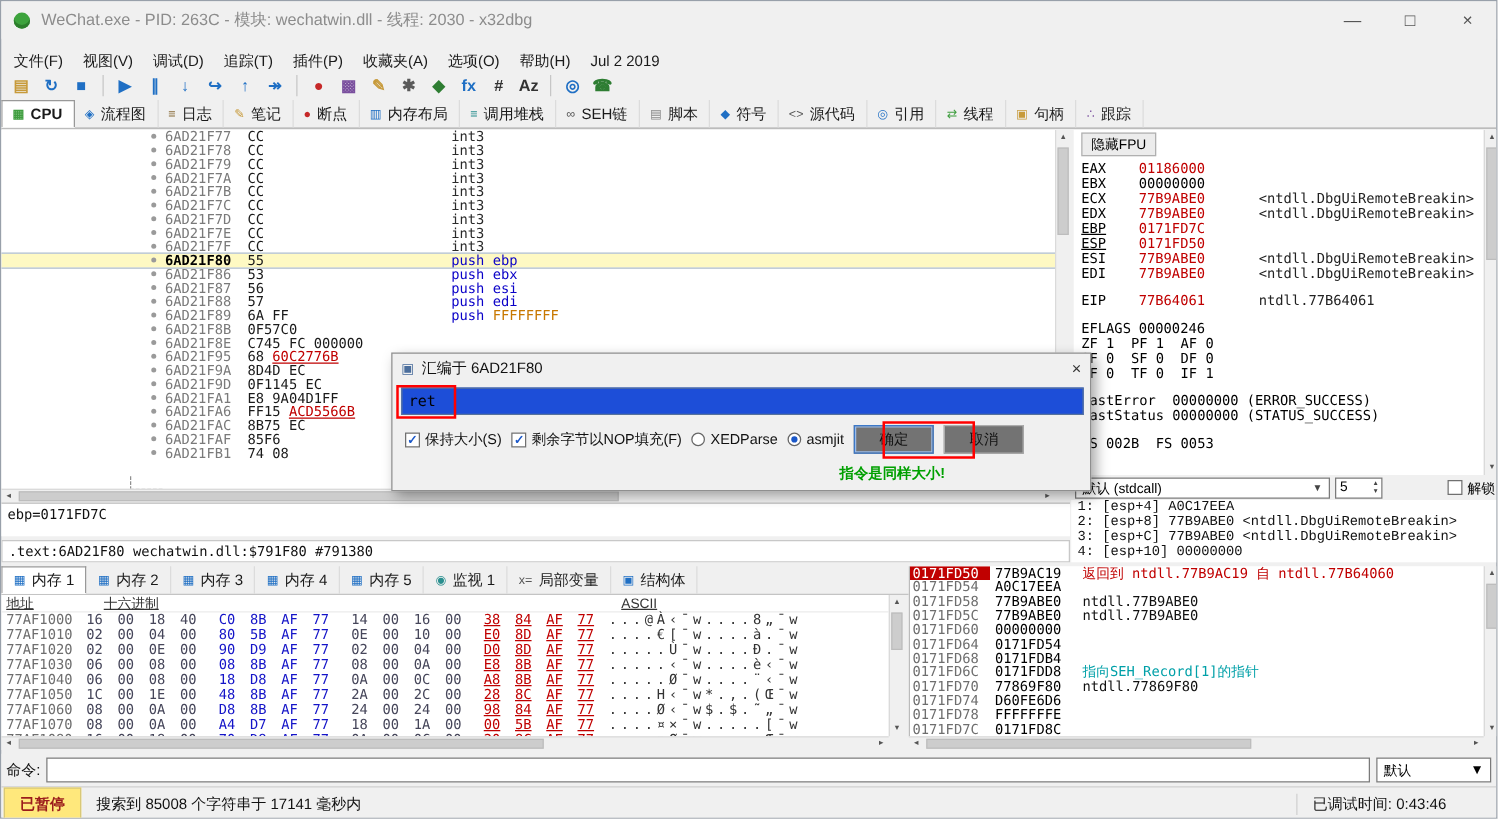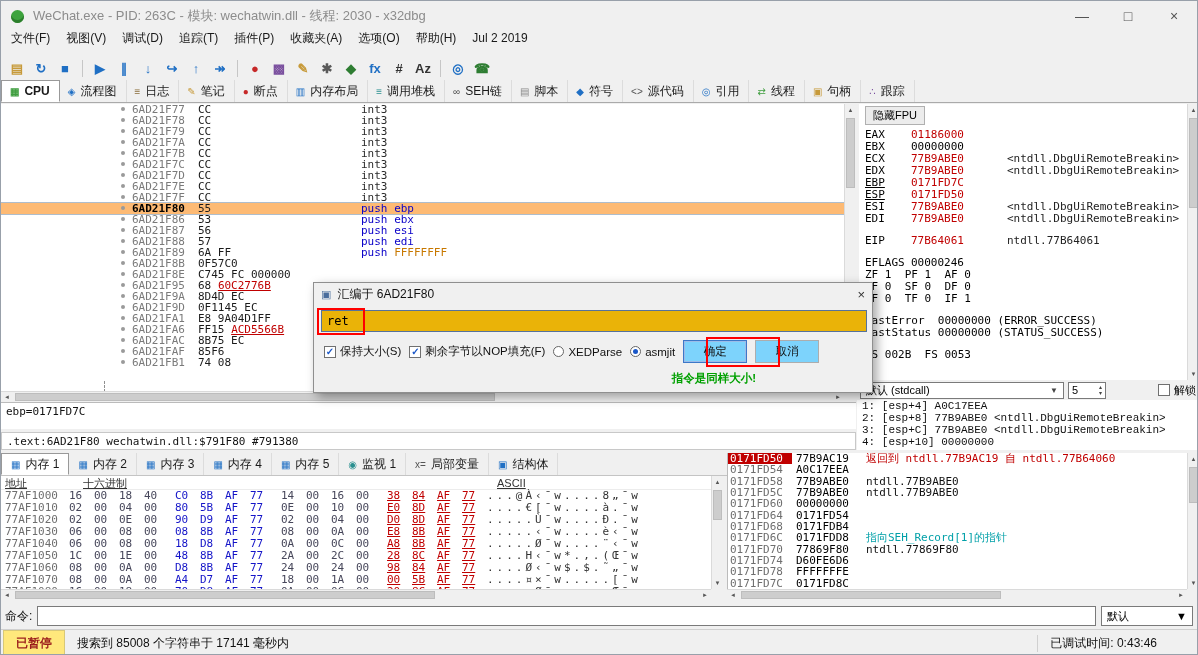--- a/index.html
+++ b/index.html
@@ -8,39 +8,39 @@
   .mono{font-family:"DejaVu Sans Mono",monospace;white-space:pre;}
 
   
   .titlebar{position:absolute;left:0;top:0;width:100%;height:30px;background:#f0f0f0;display:flex;align-items:center;padding-left:10px;}
   .app-icon{width:13px;height:13px;border-radius:50%;background:#3da33d;box-shadow:inset 0 -3px 0 #2c7e2c;}
   .title-text{color:#8c8c8c;font-size:13px;margin-left:9px;}
   .win-controls{position:absolute;right:0;top:0;height:30px;display:flex;}
   .win-btn{width:46px;height:30px;display:flex;align-items:center;justify-content:center;color:#555;font-size:14px;}
 
   
-  .menubar{position:absolute;left:0;top:25px;width:100%;height:24px;display:flex;align-items:center;font-size:12px;color:#1a1a1a;padding-left:2px;}
+  .menubar{position:absolute;left:0;top:36px;width:100%;height:24px;display:flex;align-items:center;font-size:12px;color:#1a1a1a;padding-left:2px;}
   .menu-item{padding:4px 8px;}
   .menu-date{margin-left:8px;color:#1a1a1a;}
 
   
   .toolbar{position:absolute;left:0;top:54px;width:100%;height:26px;display:flex;align-items:center;gap:2px;padding-left:5px;}
   .tool-icon{min-width:22px;height:20px;display:flex;align-items:center;justify-content:center;font-size:13px;font-weight:bold;}
   .tool-sep{width:1px;height:17px;background:#c6c6c6;margin:0 4px;}
 
   
   .tabbar{position:absolute;left:0;top:80px;width:100%;height:22px;display:flex;align-items:flex-end;font-size:12px;border-bottom:1px solid #aaa;}
   .tab{display:flex;align-items:center;gap:5px;padding:3px 9px 3px 8px;height:22px;border-right:1px solid #dcdcdc;color:#1a1a1a;}
   .tab.active{background:#fff;border:1px solid #999;border-bottom:1px solid #fff;font-weight:bold;}
   .tab-icon{font-size:10px;}
 
   
   .disasm{position:absolute;left:0;top:103px;width:843px;height:287px;background:#fff;overflow:hidden;}
   .drow{display:flex;height:11px;line-height:11px;font-size:11px;font-family:"DejaVu Sans Mono",monospace;white-space:pre;}
-  .drow.sel{background:#fdba74;outline:1px solid #aebdcc;}
+  .drow.sel{background:#fef9c3;outline:1px solid #aebdcc;}
   .dgut{width:131px;position:relative;flex:none;}
   .dot{position:absolute;right:7px;top:3px;width:4px;height:4px;border-radius:50%;background:#9a9a9a;}
   .daddr{width:66px;flex:none;color:#7a7a7a;}
   .drow.sel .daddr{color:#000;font-weight:bold;}
   .dbytes{width:163px;flex:none;}
   .dinstr{flex:1;}
   .seg-k{color:#1a1a1a;}.seg-lnk{color:#c00000;text-decoration:underline;}
   .seg-g{color:#2b2b2b;}.seg-b{color:#0a00c8;}.seg-gr{color:#2da12d;}.seg-num{color:#c87800;}
   .jumpline{position:absolute;left:103px;top:277px;width:26px;height:11px;border-left:1px dashed #909090;border-bottom:1px dashed #909090;}
 
@@ -123,26 +123,26 @@
   .statusbar{position:absolute;left:0;top:628px;width:100%;height:27px;background:#f0f0f0;border-top:1px solid #d0d0d0;display:flex;align-items:center;font-size:12px;}
   .paused{margin-left:2px;background:#ffe87c;color:#9b1c1c;font-we:bold;font-weight:bold;padding:4px 12px;border:1px solid #d8c878;}
   .sbmsg{margin-left:12px;color:#111;}
   .sbtime{margin-left:auto;margin-right:40px;color:#111;border-left:1px solid #d0d0d0;padding-left:12px;}
 
   
   .dialog{position:absolute;left:312px;top:281px;width:560px;height:111px;background:#f0f0f0;border:1px solid #8f8f8f;box-shadow:4px 4px 10px rgba(0,0,0,.35);z-index:10;}
   .dlg-title{height:23px;display:flex;align-items:center;gap:6px;padding:0 7px;font-size:12px;color:#111;}
   .dlg-ico{color:#4a6d9c;font-size:11px;}
   .dlg-close{margin-left:auto;color:#333;font-size:13px;}
-  .dlg-input{position:absolute;left:7px;top:27px;width:546px;height:22px;background:#eab308;border:1px solid #56729c;font:12px "DejaVu Sans Mono",monospace;padding:0 5px;}
+  .dlg-input{position:absolute;left:7px;top:27px;width:546px;height:22px;background:#1d4ed8;border:1px solid #56729c;font:12px "DejaVu Sans Mono",monospace;padding:0 5px;}
   .dlg-opts{position:absolute;left:10px;top:57px;right:8px;display:flex;align-items:center;gap:8px;font-size:11.5px;color:#111;}
   .opt{display:flex;align-items:center;gap:4px;white-space:nowrap;}
   .radio{width:11px;height:11px;border:1px solid #666;border-radius:50%;background:#fff;display:inline-flex;align-items:center;justify-content:center;flex:none;}
   .radio.sel::after{content:"";width:5px;height:5px;border-radius:50%;background:#1a57c8;}
-  .btn{width:64px;height:23px;background:#7dd3fc;border:1px solid #adadad;font-size:11.5px;font-family:"Liberation Sans",sans-serif;color:#111;}
+  .btn{width:64px;height:23px;background:#737373;border:1px solid #adadad;font-size:11.5px;font-family:"Liberation Sans",sans-serif;color:#111;}
   .btn.default{border:1px solid #3c78c8;box-shadow:inset 0 0 0 1px #9cbcе8;box-shadow:inset 0 0 0 1px #9cbce8;}
   .dlg-status{position:absolute;right:116px;top:88px;color:#00a000;font-weight:bold;font-size:11.5px;}
   .anno{position:absolute;border:2px solid #f00;z-index:11;}
   .anno-input{left:3px;top:25px;width:48px;height:27px;}
   .anno-ok{left:392px;top:54px;width:74px;height:30px;}
 </style>
 </head>
 <body>
 
 <div class="app">

